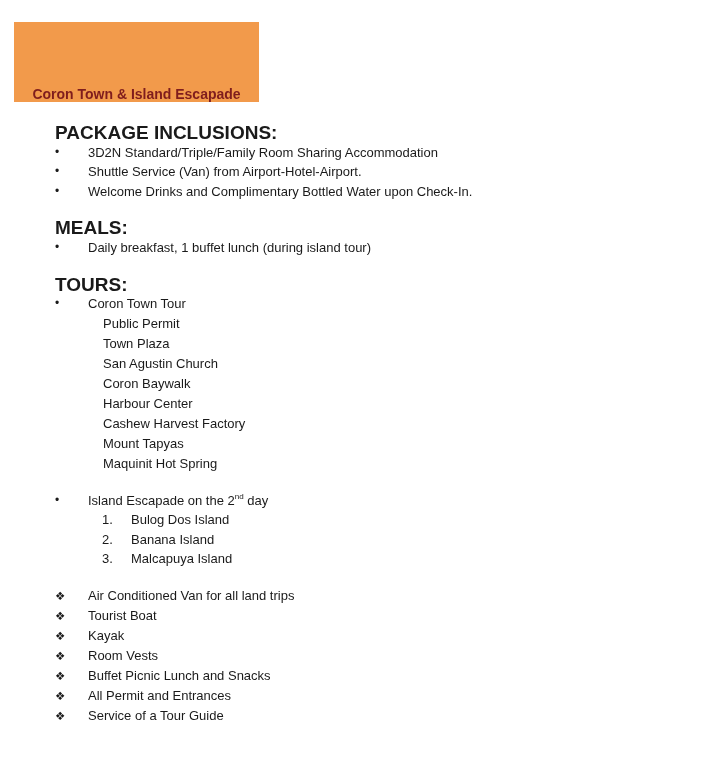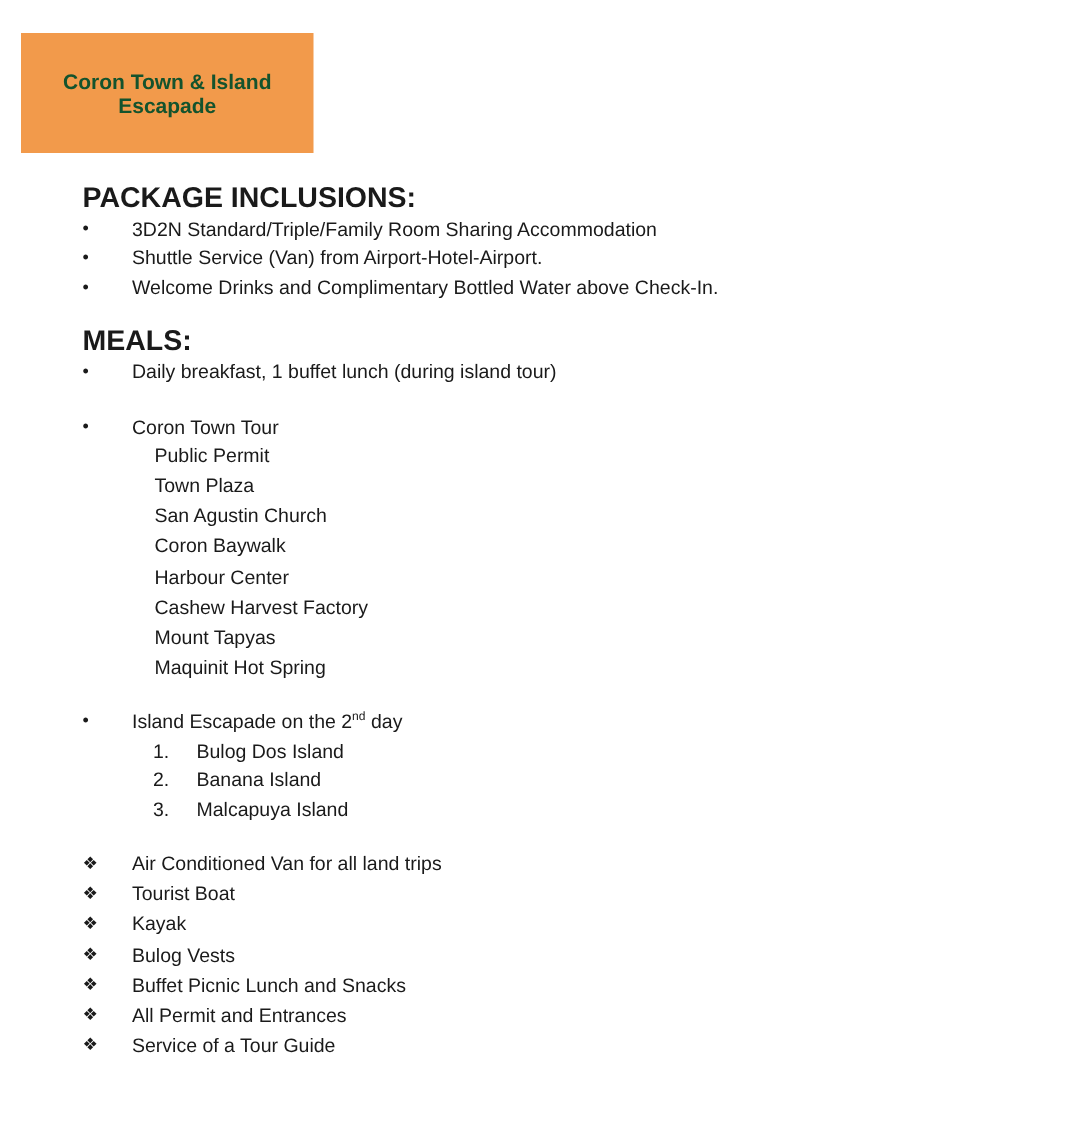--- a/index.html
+++ b/index.html
@@ -15,29 +15,29 @@
 
   
   .pricing-table {
     position: absolute;
     left: 14px; top: 22px;
     width: 690px;
     display: flex;
     gap: 4px;
   }
   .name-cell {
-    width: 195px;
+    width: 245px;
     background: #F29A4B;
     display: flex;
-    align-items: center;
+    align-items: flex-end;
     justify-content: center;
     text-align: center;
     font-weight: 700;
     font-size: 14px;
-    color: #14532d;
+    color: #7f1d1d;
     min-height: 80px;
   }
   .cols { flex: 1; display: flex; gap: 4px; }
   .col { flex: 1; display: flex; flex-direction: column; gap: 4px; }
   .col-header {
     height: 40px;
     background: #F29A4B;
     display: flex;
     align-items: center;
     justify-content: center;
@@ -107,37 +107,38 @@
             <span class="item-text">3D2N Standard/Triple/Family Room Sharing Accommodation</span>
           </div>
 
           <div class="bullet-row">
             <span class="bullet">•</span>
             <span class="item-text">Shuttle Service (Van) from Airport-Hotel-Airport.</span>
           </div>
 
           <div class="bullet-row">
             <span class="bullet">•</span>
-            <span class="item-text">Welcome Drinks and Complimentary Bottled Water above Check-In.</span>
+            <span class="item-text">Welcome Drinks and Complimentary Bottled Water upon Check-In.</span>
           </div>
         </div>
     </div>
 
     <div class="section">
       <div class="heading">MEALS:</div>
       <div>
 
           <div class="bullet-row">
             <span class="bullet">•</span>
             <span class="item-text">Daily breakfast, 1 buffet lunch (during island tour)</span>
           </div>
         </div>
     </div>
 
     <div class="section">
+      <div class="heading">TOURS:</div>
 
       <div class="bullet-row">
         <span class="bullet">•</span>
         <span class="item-text">Coron Town Tour</span>
       </div>
 
       <div class="stops">
 
           <div class="stop">Public Permit</div>
 
@@ -195,21 +196,21 @@
             <span class="item-text">Tourist Boat</span>
           </div>
 
           <div class="bullet-row inclusion-row">
             <span class="bullet diamond">❖</span>
             <span class="item-text">Kayak</span>
           </div>
 
           <div class="bullet-row inclusion-row">
             <span class="bullet diamond">❖</span>
-            <span class="item-text">Bulog Vests</span>
+            <span class="item-text">Room Vests</span>
           </div>
 
           <div class="bullet-row inclusion-row">
             <span class="bullet diamond">❖</span>
             <span class="item-text">Buffet Picnic Lunch and Snacks</span>
           </div>
 
           <div class="bullet-row inclusion-row">
             <span class="bullet diamond">❖</span>
             <span class="item-text">All Permit and Entrances</span>

